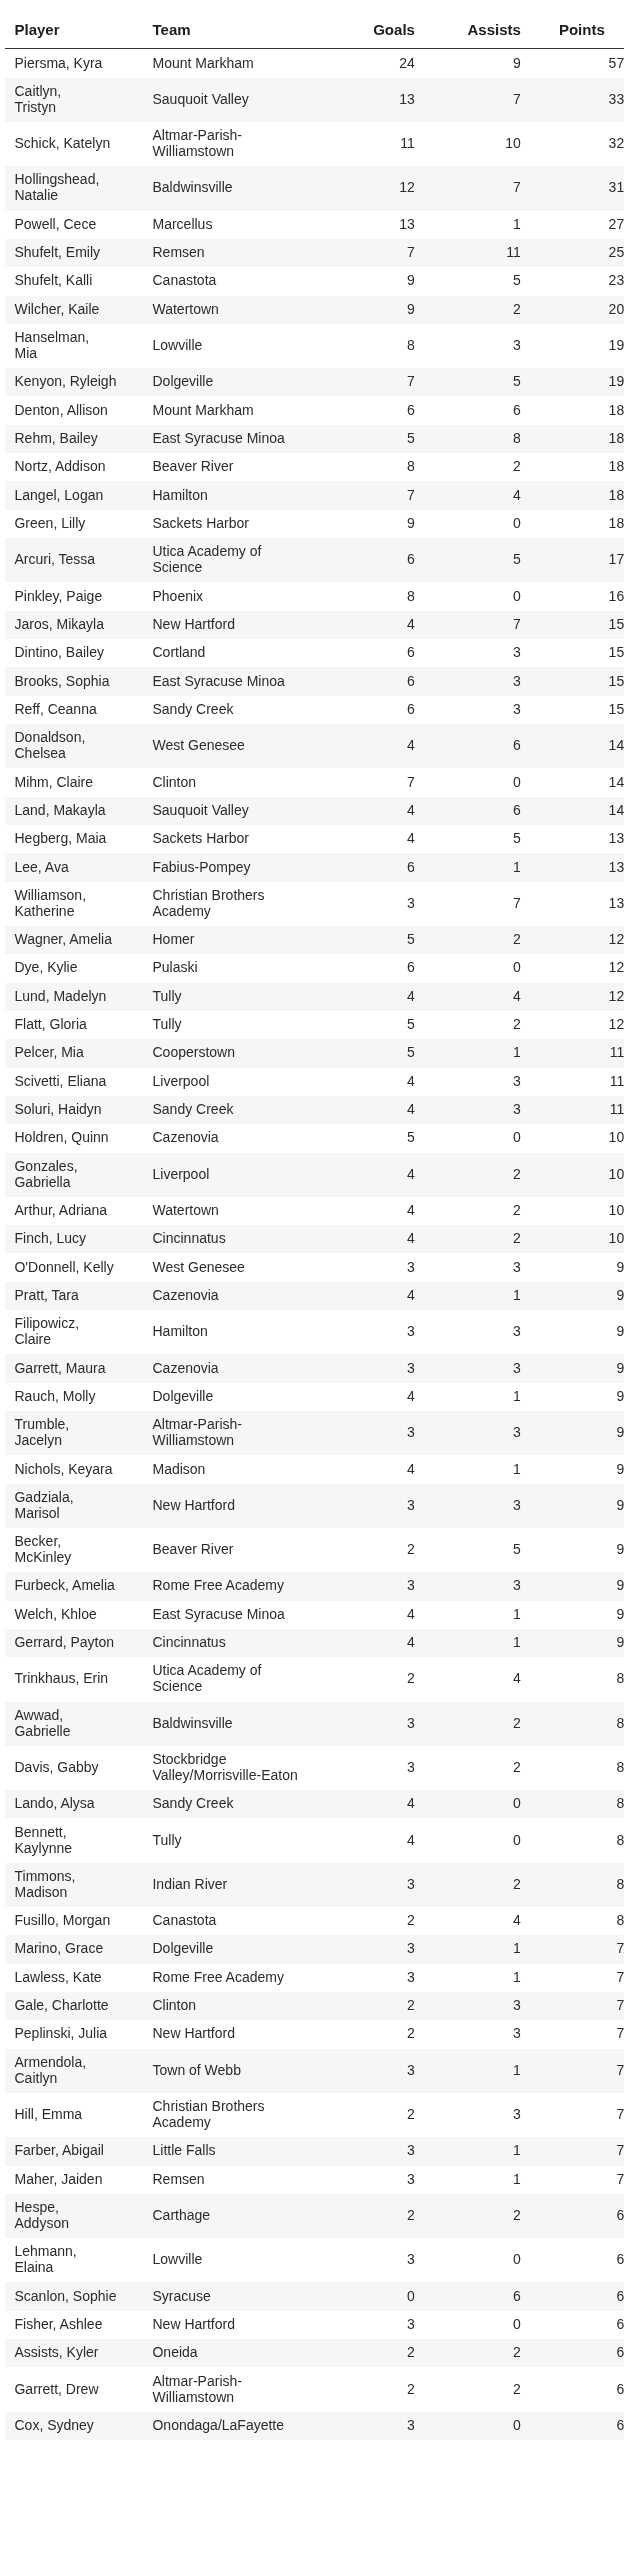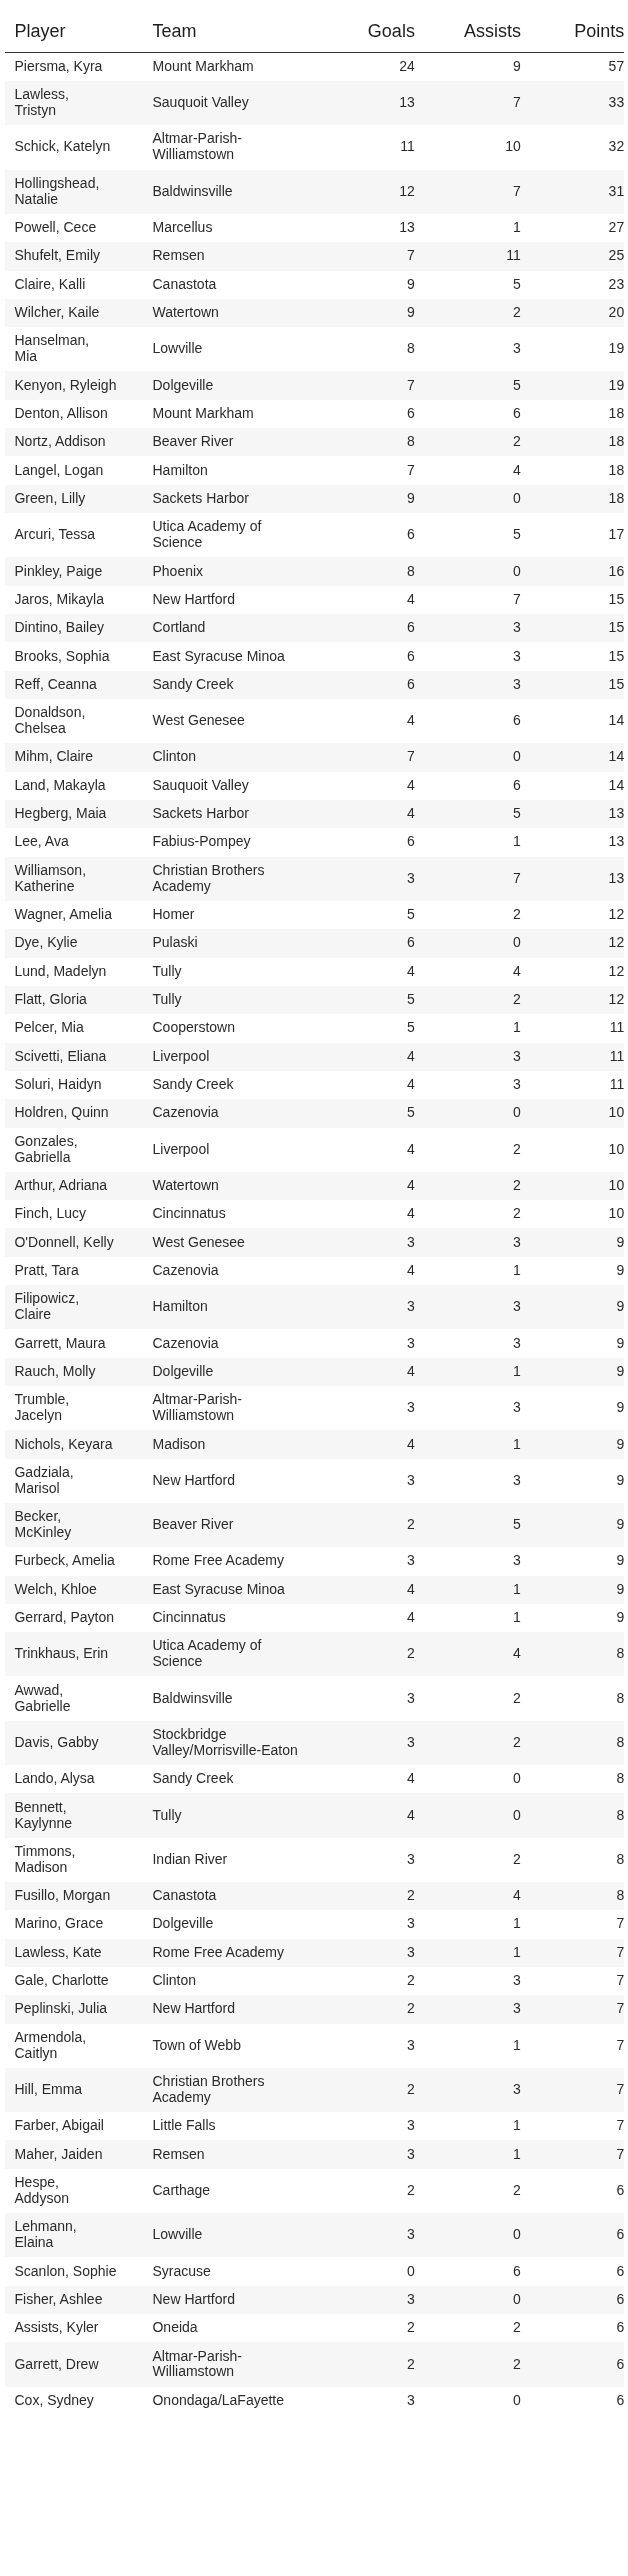--- a/index.html
+++ b/index.html
@@ -18,31 +18,31 @@
     border-collapse: collapse;
     table-layout: fixed;
   }
   col.c-player  { width: 138px; }
   col.c-team    { width: 170px; }
   col.c-goals   { width: 111px; }
   col.c-assists { width: 106px; }
   col.c-points  { width: 94px; }
 
   thead th {
-    font-size: 18px;
-    font-weight: 400;
+    font-size: 15px;
+    font-weight: 700;
     color: #1d1d1d;
     text-align: left;
     vertical-align: bottom;
     padding: 21.6px 9.3px 10.3px 9.3px;
     border-bottom: 1.5px solid #333333;
     line-height: 1.1;
   }
   thead th.num { text-align: right; }
-  thead th:last-child { padding-right: 0; }
+  thead th:last-child { padding-right: 0; text-align: center; }
 
   tbody td {
     font-size: 14px;
     font-weight: 400;
     color: #2b2b2b;
     padding: 6.2px 9.3px;
     line-height: 1.14;
     vertical-align: middle;
     white-space: pre-line;
     overflow-wrap: break-word;
@@ -77,21 +77,21 @@
     </thead>
     <tbody>
         <tr>
     <td>Piersma, Kyra</td>
     <td>Mount Markham</td>
     <td class="num">24</td>
     <td class="num">9</td>
     <td class="num">57</td>
   </tr>
         <tr>
-    <td>Lawless,
+    <td>Caitlyn,
 Tristyn</td>
     <td>Sauquoit Valley</td>
     <td class="num">13</td>
     <td class="num">7</td>
     <td class="num">33</td>
   </tr>
         <tr>
     <td>Schick, Katelyn</td>
     <td>Altmar-Parish-
 Williamstown</td>
@@ -115,21 +115,21 @@
     <td class="num">27</td>
   </tr>
         <tr>
     <td>Shufelt, Emily</td>
     <td>Remsen</td>
     <td class="num">7</td>
     <td class="num">11</td>
     <td class="num">25</td>
   </tr>
         <tr>
-    <td>Claire, Kalli</td>
+    <td>Shufelt, Kalli</td>
     <td>Canastota</td>
     <td class="num">9</td>
     <td class="num">5</td>
     <td class="num">23</td>
   </tr>
         <tr>
     <td>Wilcher, Kaile</td>
     <td>Watertown</td>
     <td class="num">9</td>
     <td class="num">2</td>
@@ -148,20 +148,27 @@
     <td>Dolgeville</td>
     <td class="num">7</td>
     <td class="num">5</td>
     <td class="num">19</td>
   </tr>
         <tr>
     <td>Denton, Allison</td>
     <td>Mount Markham</td>
     <td class="num">6</td>
     <td class="num">6</td>
+    <td class="num">18</td>
+  </tr>
+        <tr>
+    <td>Rehm, Bailey</td>
+    <td>East Syracuse Minoa</td>
+    <td class="num">5</td>
+    <td class="num">8</td>
     <td class="num">18</td>
   </tr>
         <tr>
     <td>Nortz, Addison</td>
     <td>Beaver River</td>
     <td class="num">8</td>
     <td class="num">2</td>
     <td class="num">18</td>
   </tr>
         <tr>

